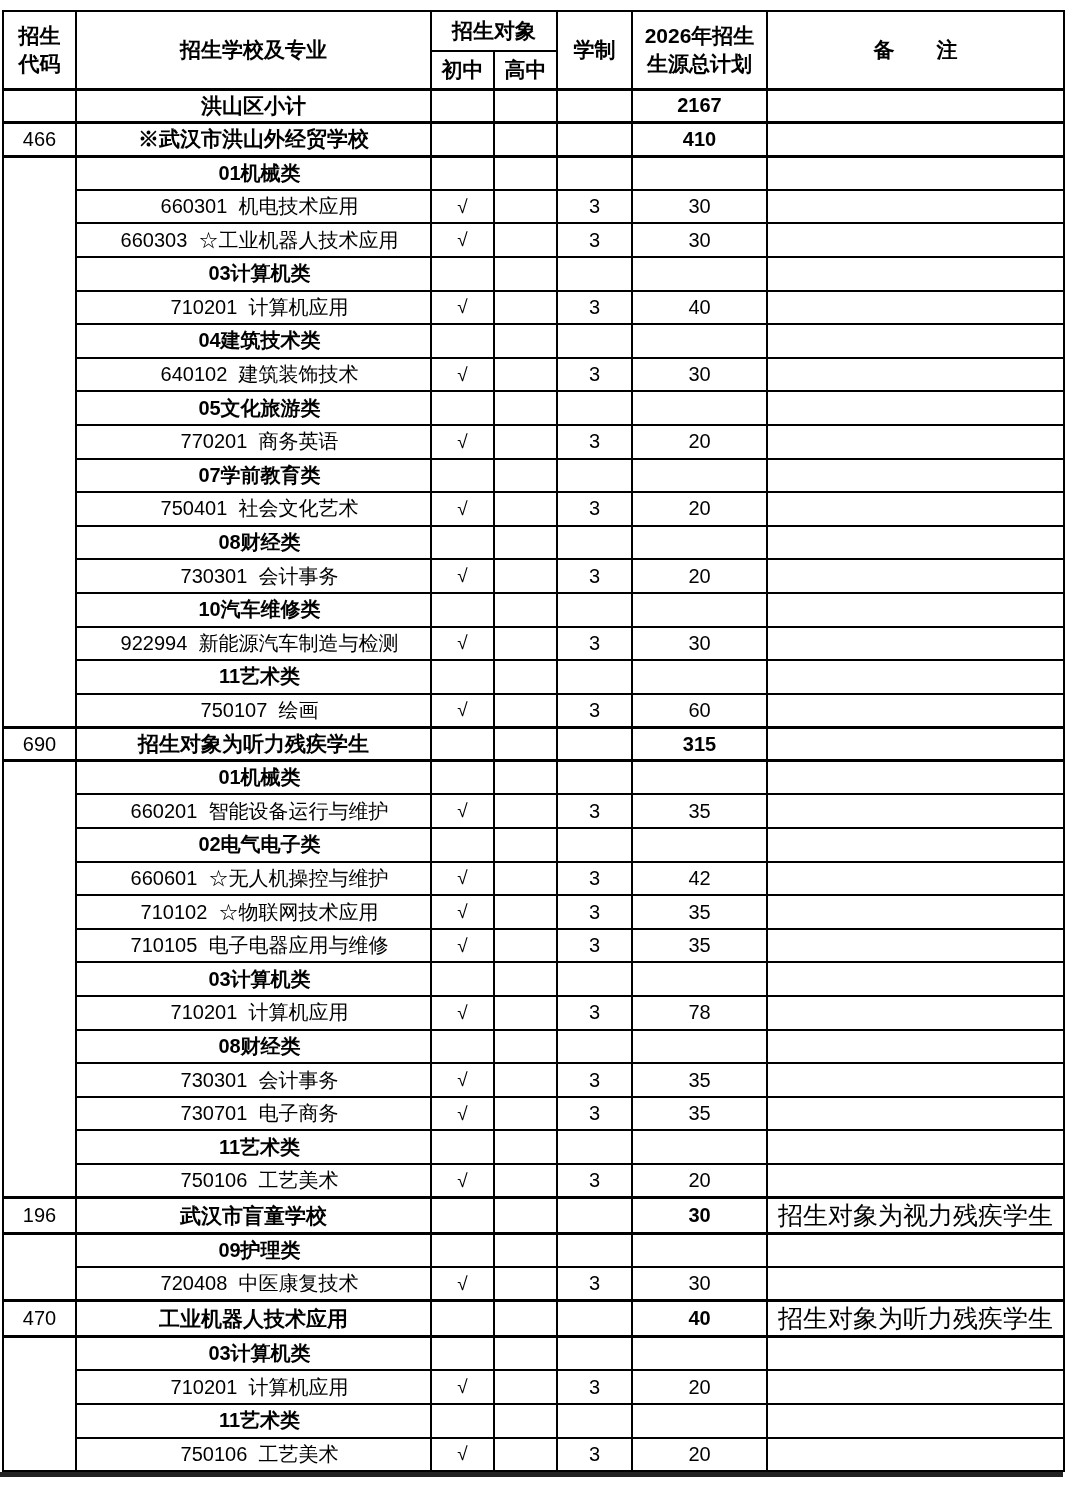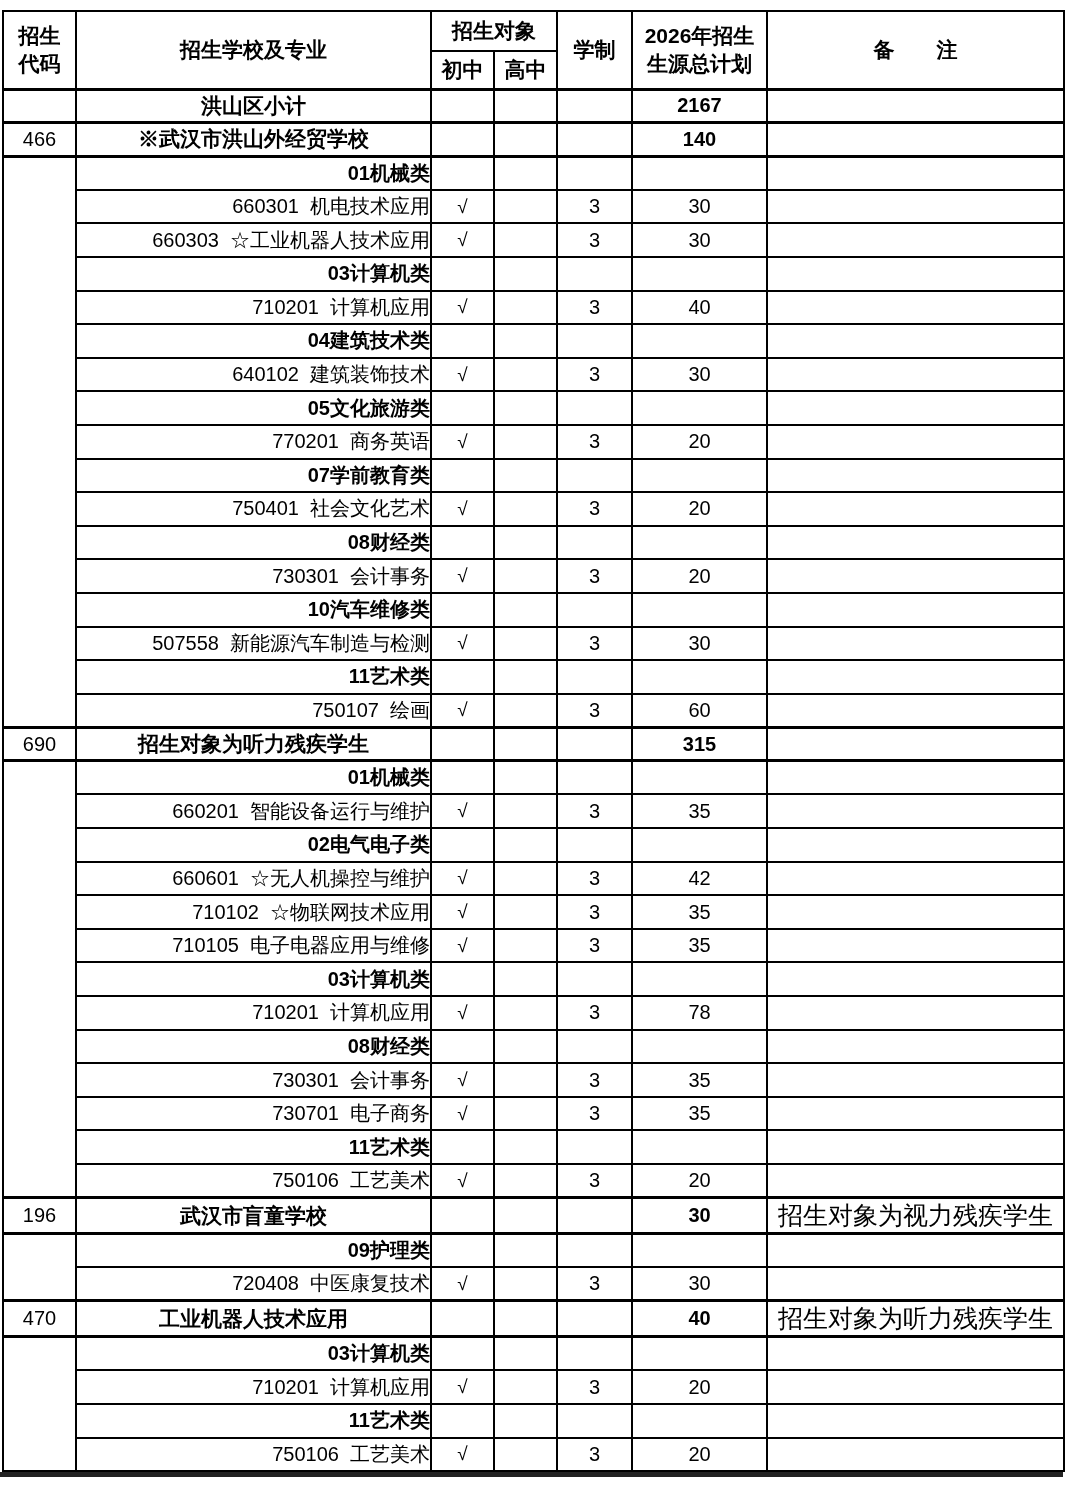--- a/index.html
+++ b/index.html
@@ -22,21 +22,21 @@
     font-size:21px; font-weight:bold; text-align:center;
     white-space:pre-line; line-height:1.3;
   }
   thead tr.h1 { height:40px; }
   thead tr.h2 { height:38px; }
   thead tr.h2 th, thead th[rowspan] { border-bottom:3px solid #000; }
   tbody tr { height:33.6px; }
   tbody td { font-size:20px; }
   .ct { text-align:center; }
   .bd { font-weight:bold;margin-left:33px; }
-  .nm { text-align:right; padding-left:12px; white-space:pre; }
+  .nm { text-align:center; padding-left:12px; white-space:pre; }
   .schoolname { font-size:21px; }
   tr.school td { border-top:3px solid #000; border-bottom:3px solid #000; }
   .ck { font-size:19px; }
   .rem { font-size:25px; text-align:center; }
   .bottom-rule {
     position:absolute; left:0; top:1472px; width:1063px; height:5px;
     background:#222222;
   }
 </style>
 </head>
@@ -77,21 +77,21 @@
         <td></td>
         <td class="ct bd">2167</td>
         <td class="rem"></td>
       </tr>
     <tr class="school">
         <td class="ct">466</td>
         <td class="ct bd schoolname">※武汉市洪山外经贸学校</td>
         <td></td>
         <td></td>
         <td></td>
-        <td class="ct bd">140</td>
+        <td class="ct bd">410</td>
         <td class="rem"></td>
       </tr>
     <tr>
         <td class="ct" rowspan="17"></td>
         <td class="nm bd">01机械类</td>
         <td></td>
         <td></td>
         <td></td>
         <td></td>
         <td class="rem"></td>
@@ -194,21 +194,21 @@
       </tr>
     <tr>
         <td class="nm bd">10汽车维修类</td>
         <td></td>
         <td></td>
         <td></td>
         <td></td>
         <td class="rem"></td>
       </tr>
     <tr>
-        <td class="nm">507558  新能源汽车制造与检测</td>
+        <td class="nm">922994  新能源汽车制造与检测</td>
         <td class="ct ck">√</td>
         <td></td>
         <td class="ct">3</td>
         <td class="ct">30</td>
         <td class="rem"></td>
       </tr>
     <tr>
         <td class="nm bd">11艺术类</td>
         <td></td>
         <td></td>

